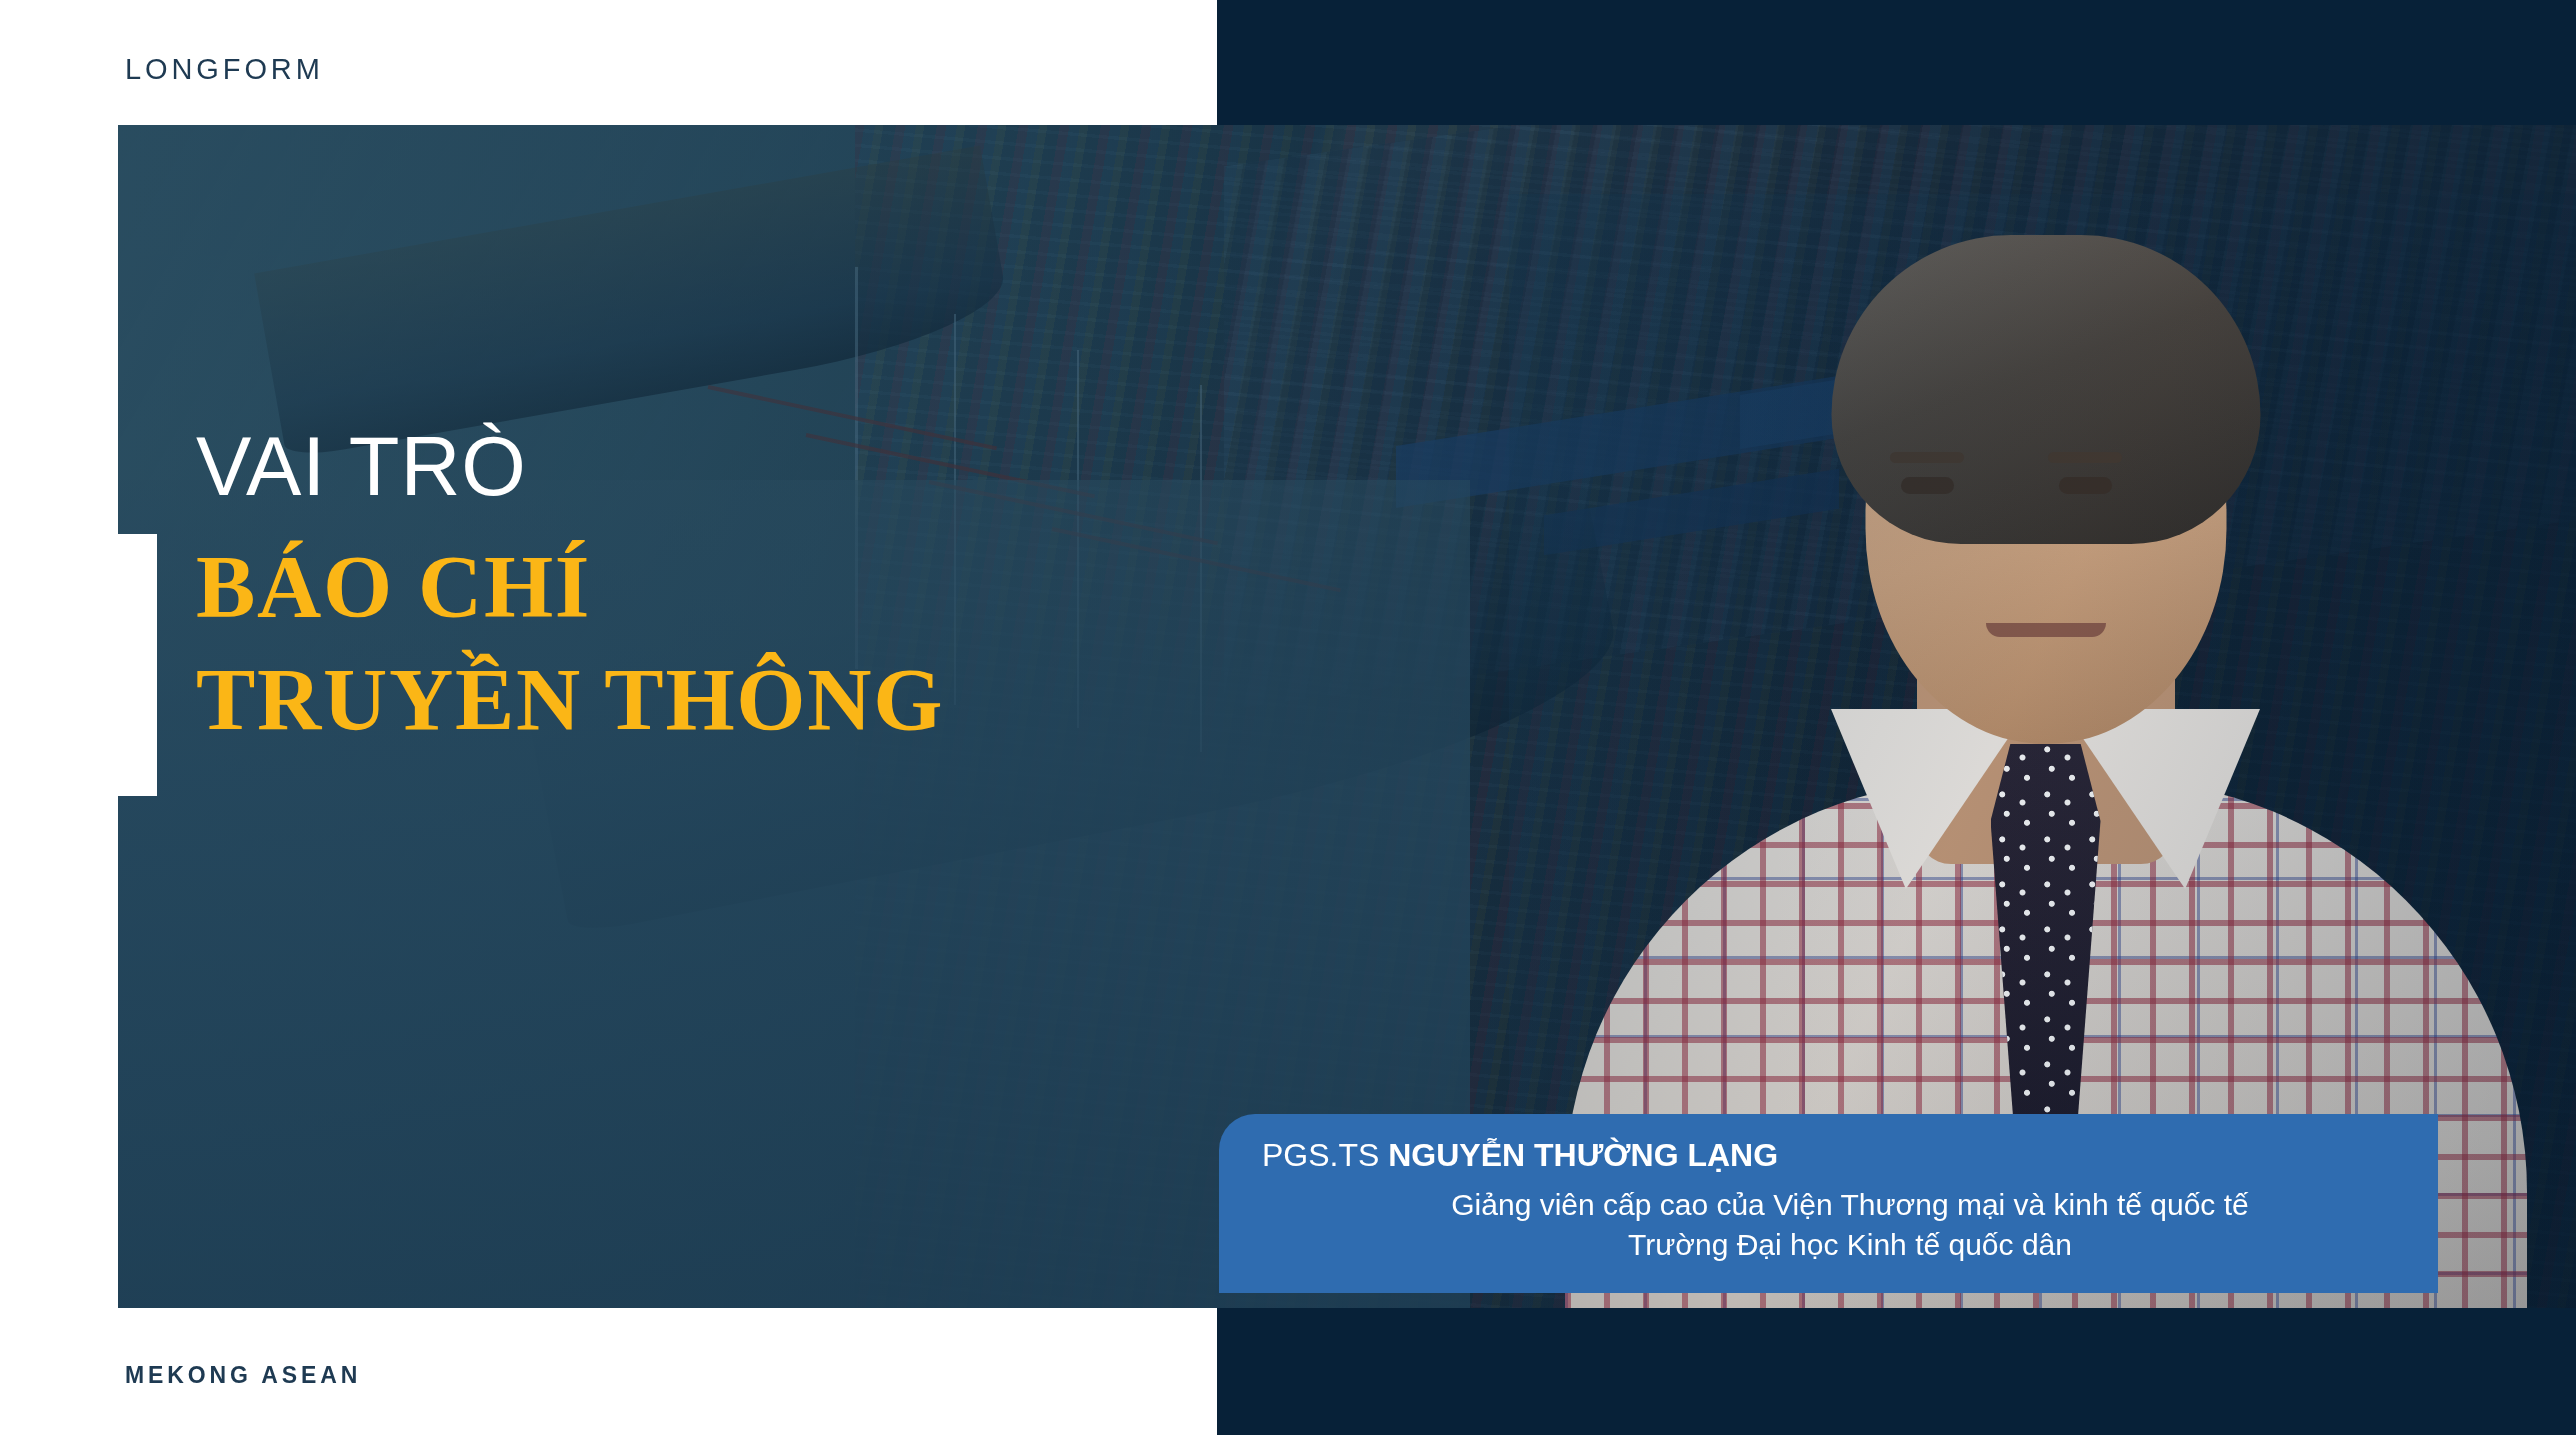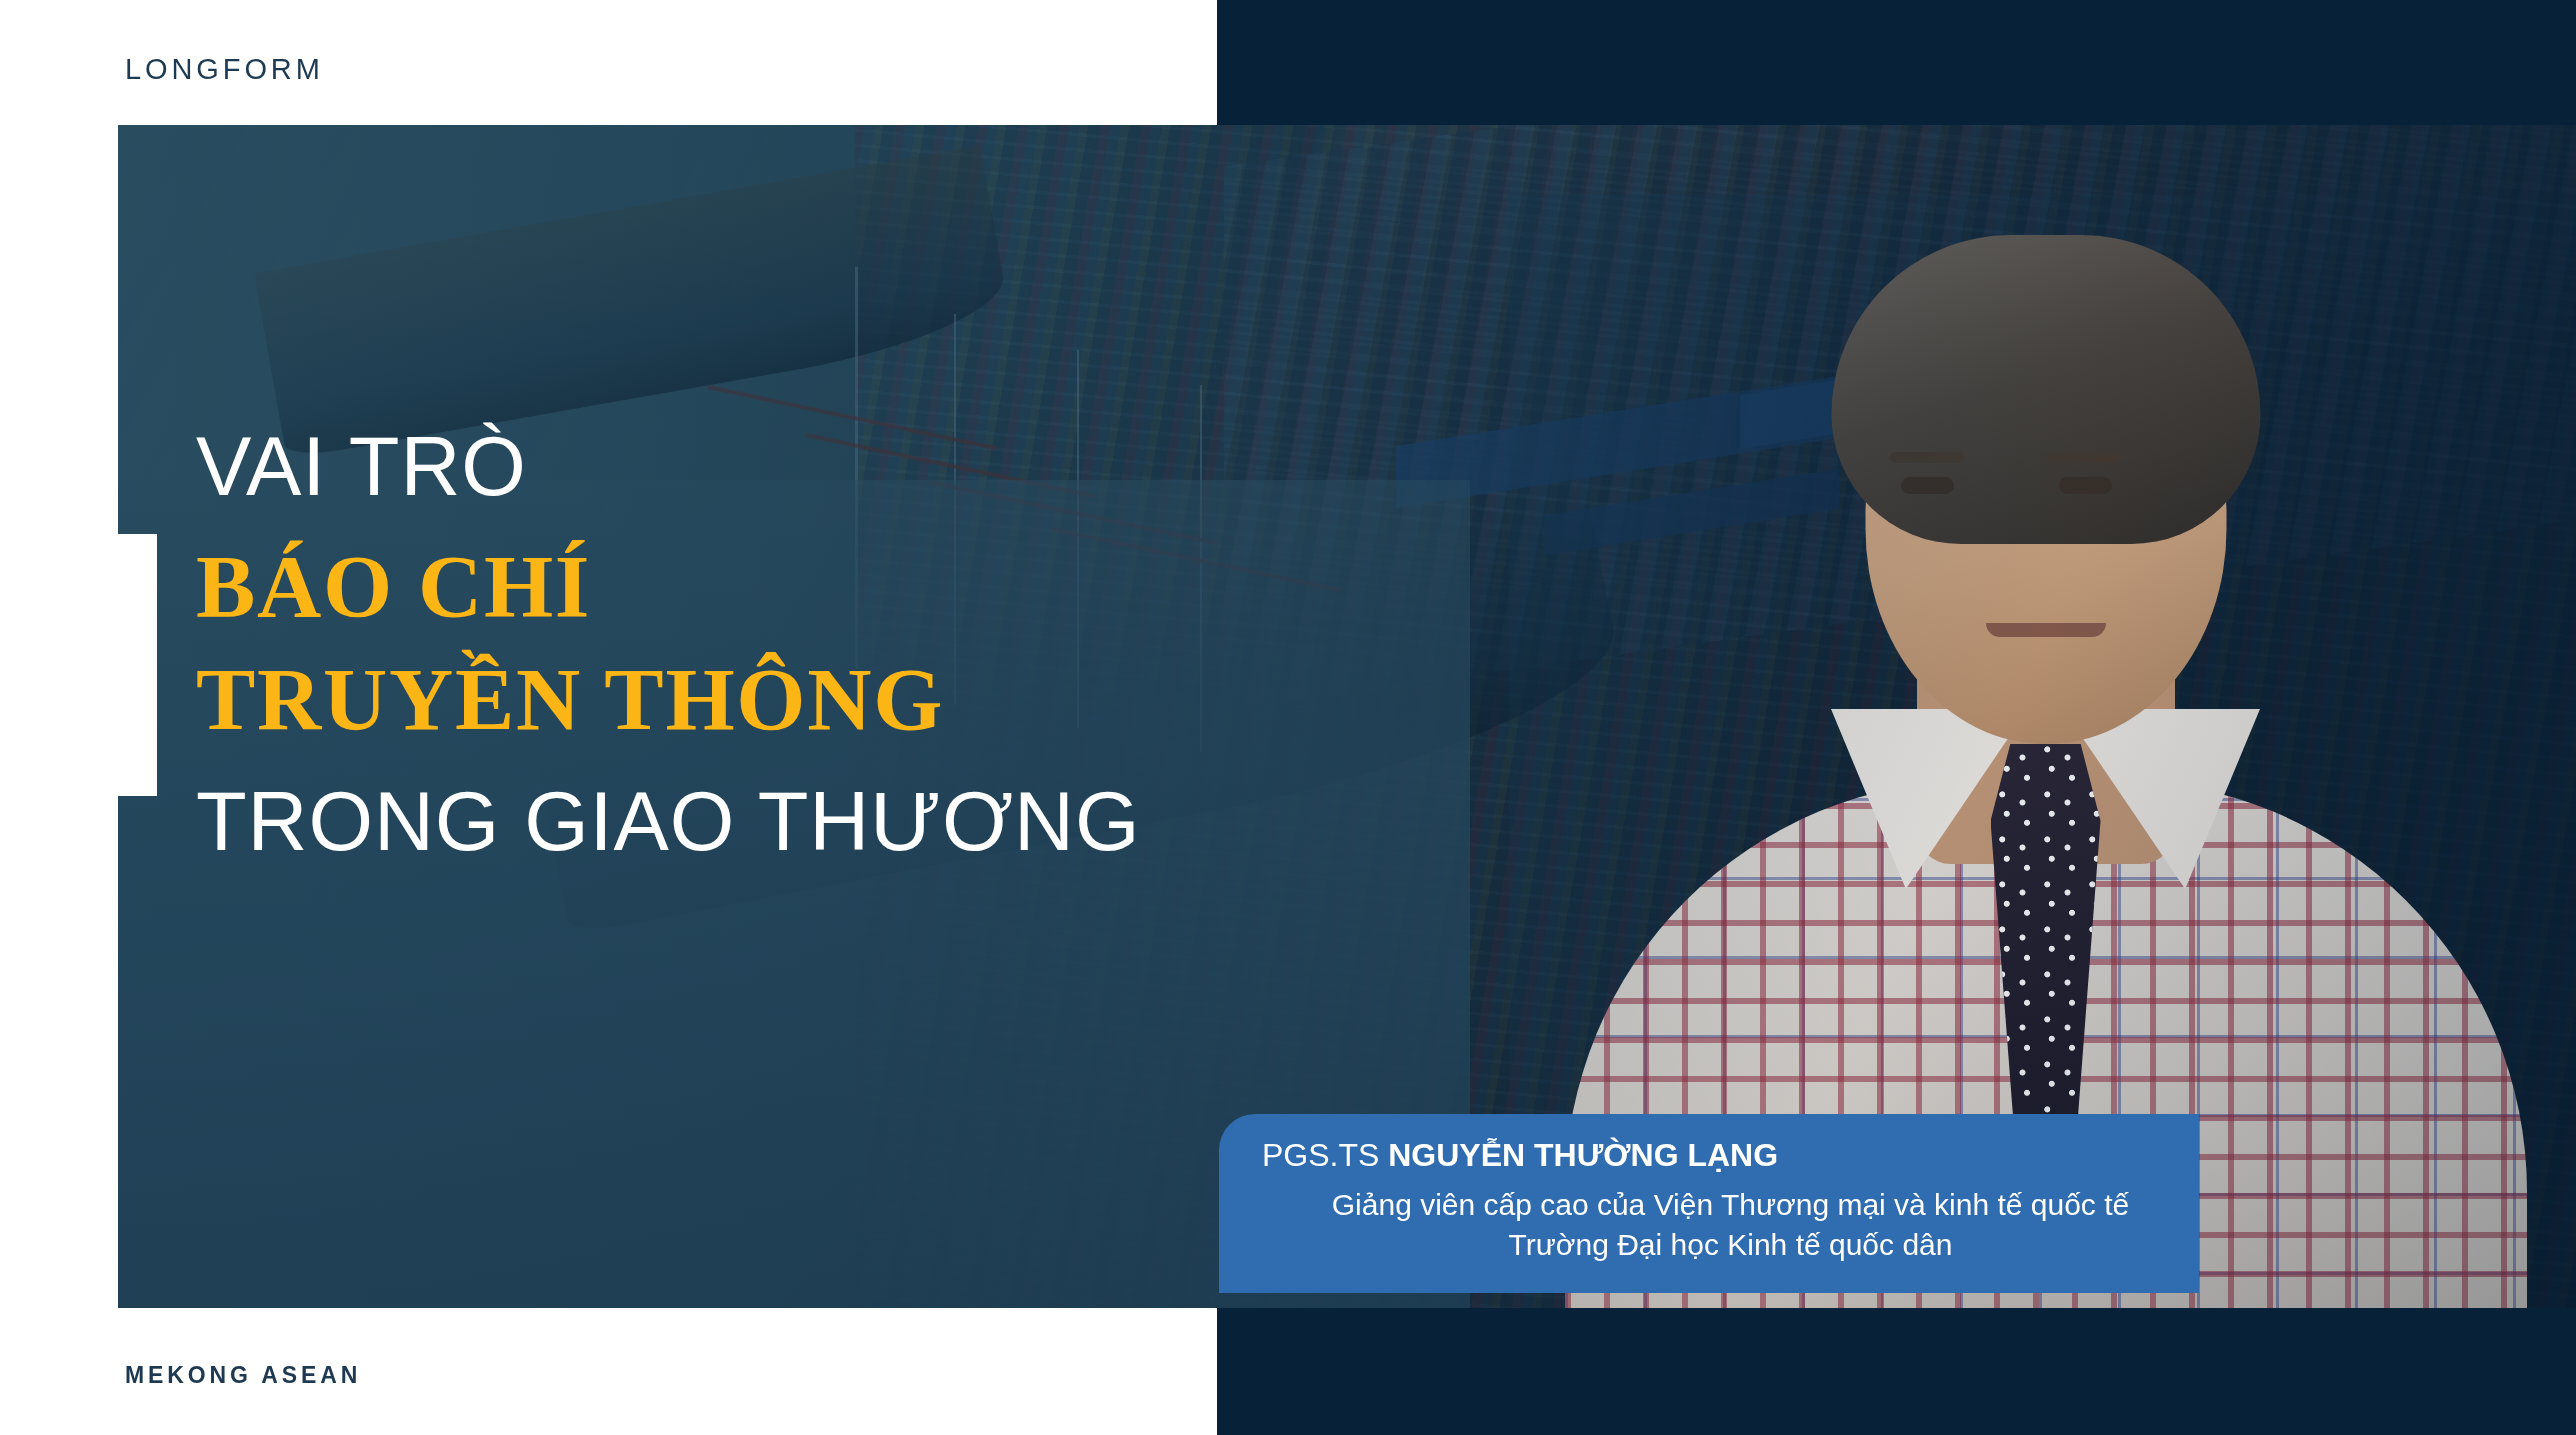--- a/index.html
+++ b/index.html
@@ -201,21 +201,21 @@
   }
   .brand{
     position:absolute; left:125px; top:1362px;
     font-family:"Liberation Sans", sans-serif;
     font-size:23px; font-weight:700; letter-spacing:3.9px; color:#1e3a52;
   }
 
   
   .caption{
     position:absolute; left:1219px; top:1114px;
-    width:980px; height:179px;
+    width:1219px; height:179px;
     background:#2F6CB0;
     border-radius:36px 0 0 0;
     padding:20.6px 0 0 43px;
   }
   .cap-name{
     font-family:"Liberation Sans", sans-serif;
     font-size:32px; color:#ffffff; line-height:1.25; white-space:nowrap;
   }
   .cap-name b{ font-weight:700; }
   .cap-sub{
@@ -268,21 +268,20 @@
     <div class="p-shade"></div>
   </div>
 </div>
 
 <div class="accent-bar"></div>
 
 <div class="headline">
   <div class="hl-line hl-white hl-1">VAI TRÒ</div>
   <div class="hl-line hl-gold hl-2">BÁO CHÍ</div>
   <div class="hl-line hl-gold hl-3">TRUYỀN THÔNG</div>
-  <div class="hl-line hl-white">TRONG GIAO THƯƠNG</div>
 </div>
 
 <div class="kicker">LONGFORM</div>
 <div class="brand">MEKONG ASEAN</div>
 
 <div class="caption">
   <div class="cap-name">
     <span class="cap-name-pre">PGS.TS </span><b>NGUYỄN THƯỜNG LẠNG</b>
   </div>
   <div class="cap-sub" style="margin-top:10.3px">Giảng viên cấp cao của Viện Thương mại và kinh tế quốc tế</div>

